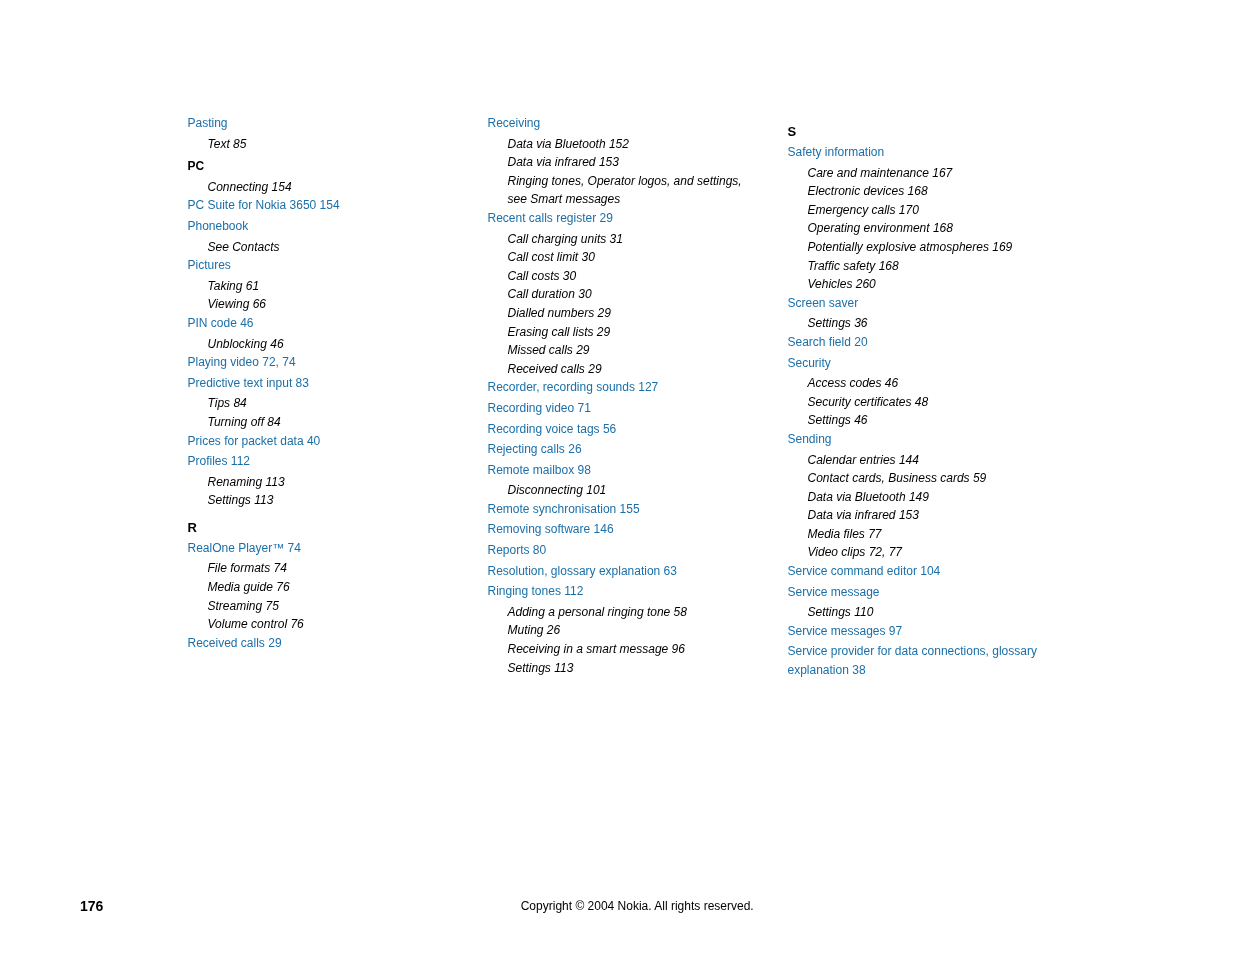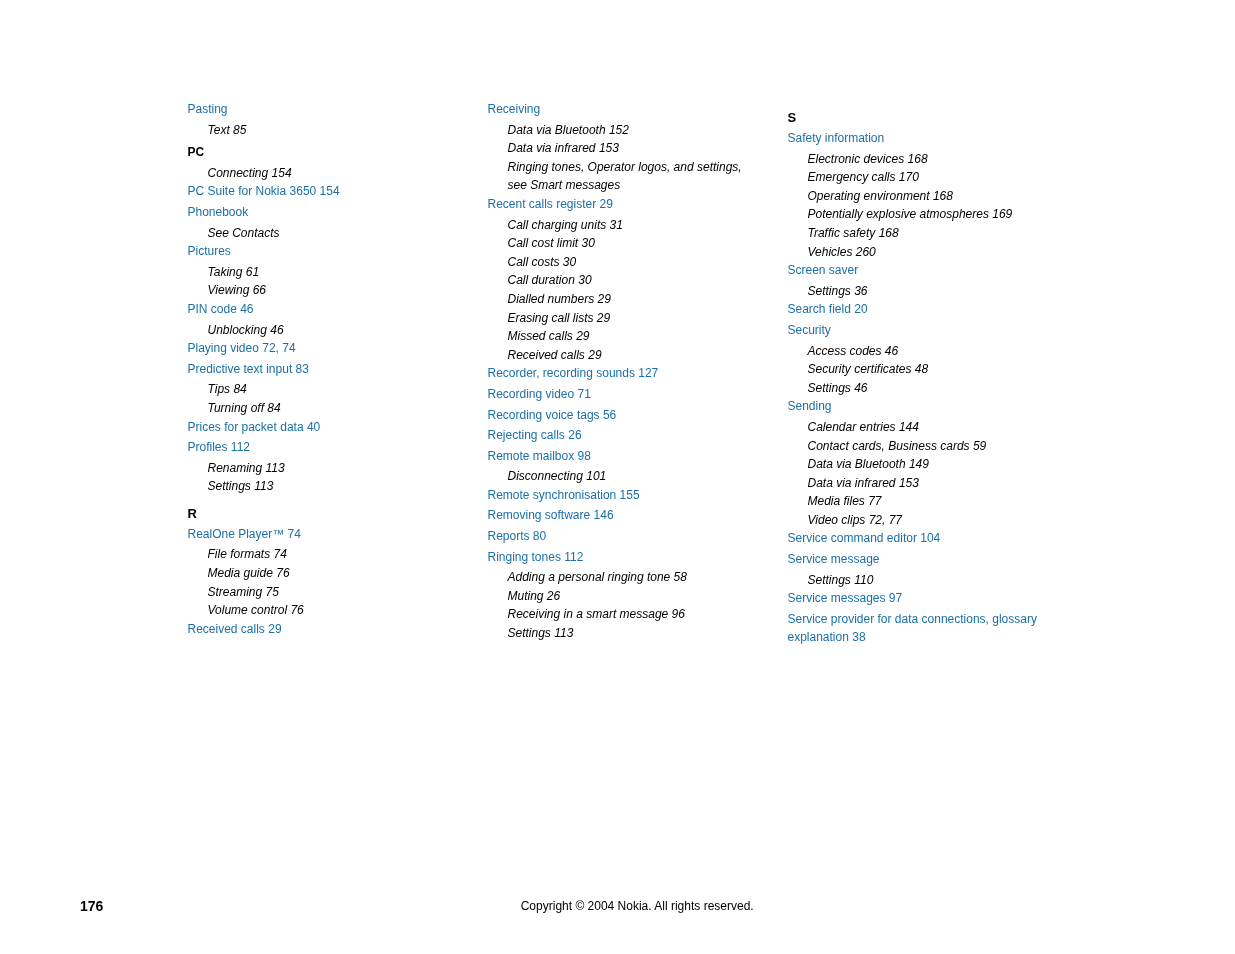--- a/index.html
+++ b/index.html
@@ -22,21 +22,21 @@
       display: flex;
       justify-content: center;
       padding: 60px 60px 40px 60px;
       gap: 0;
     }
     .columns-wrapper {
       display: flex;
       gap: 0;
       width: 100%;
       max-width: 900px;
-      margin: 0 auto;
+      margin: 14px auto;
     }
     .col {
       flex: 1;
       padding: 0 20px;
       vertical-align: top;
     }
     .entry {
       margin-bottom: 2px;
       line-height: 1.55;
     }
@@ -139,29 +139,31 @@
           <div class="sub-entry"><span class="entry-text">Received calls  29</span></div>
           <div class="entry"><span class="entry-link">Recorder, recording sounds  127</span></div>
           <div class="entry"><span class="entry-link">Recording video  71</span></div>
           <div class="entry"><span class="entry-link">Recording voice tags  56</span></div>
           <div class="entry"><span class="entry-link">Rejecting calls  26</span></div>
           <div class="entry"><span class="entry-link">Remote mailbox  98</span></div>
           <div class="sub-entry"><span class="entry-text">Disconnecting  101</span></div>
           <div class="entry"><span class="entry-link">Remote synchronisation  155</span></div>
           <div class="entry"><span class="entry-link">Removing software  146</span></div>
           <div class="entry"><span class="entry-link">Reports  80</span></div>
+          <div class="entry"><span class="entry-link">Resolution, glossary explanation  63</span></div>
           <div class="entry"><span class="entry-link">Ringing tones  112</span></div>
           <div class="sub-entry"><span class="entry-text">Adding a personal ringing tone  58</span></div>
           <div class="sub-entry"><span class="entry-text">Muting  26</span></div>
           <div class="sub-entry"><span class="entry-text">Receiving in a smart message  96</span></div>
           <div class="sub-entry"><span class="entry-text">Settings  113</span></div>
         </div>
         <div class="col">
           <div class="section-letter">S</div>
           <div class="entry"><span class="entry-link">Safety information</span></div>
+          <div class="sub-entry"><span class="entry-text">Care and maintenance  167</span></div>
           <div class="sub-entry"><span class="entry-text">Electronic devices  168</span></div>
           <div class="sub-entry"><span class="entry-text">Emergency calls  170</span></div>
           <div class="sub-entry"><span class="entry-text">Operating environment  168</span></div>
           <div class="sub-entry"><span class="entry-text">Potentially explosive atmospheres 169</span></div>
           <div class="sub-entry"><span class="entry-text">Traffic safety  168</span></div>
           <div class="sub-entry"><span class="entry-text">Vehicles  260</span></div>
           <div class="entry"><span class="entry-link">Screen saver</span></div>
           <div class="sub-entry"><span class="entry-text">Settings  36</span></div>
           <div class="entry"><span class="entry-link">Search field  20</span></div>
           <div class="entry"><span class="entry-link">Security</span></div>

